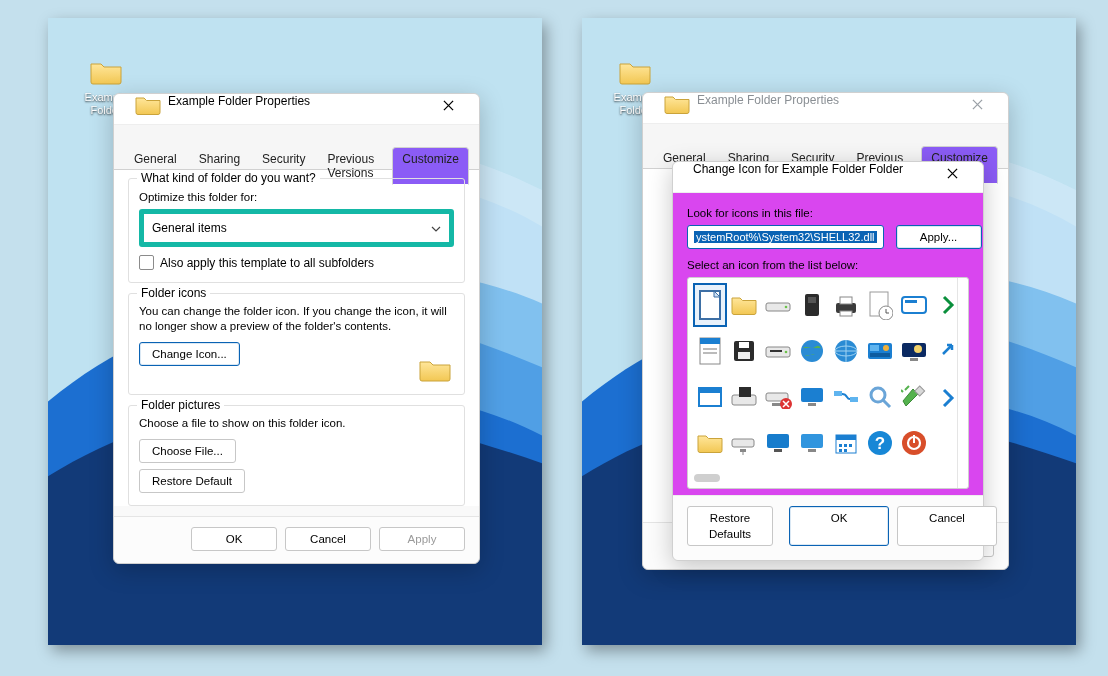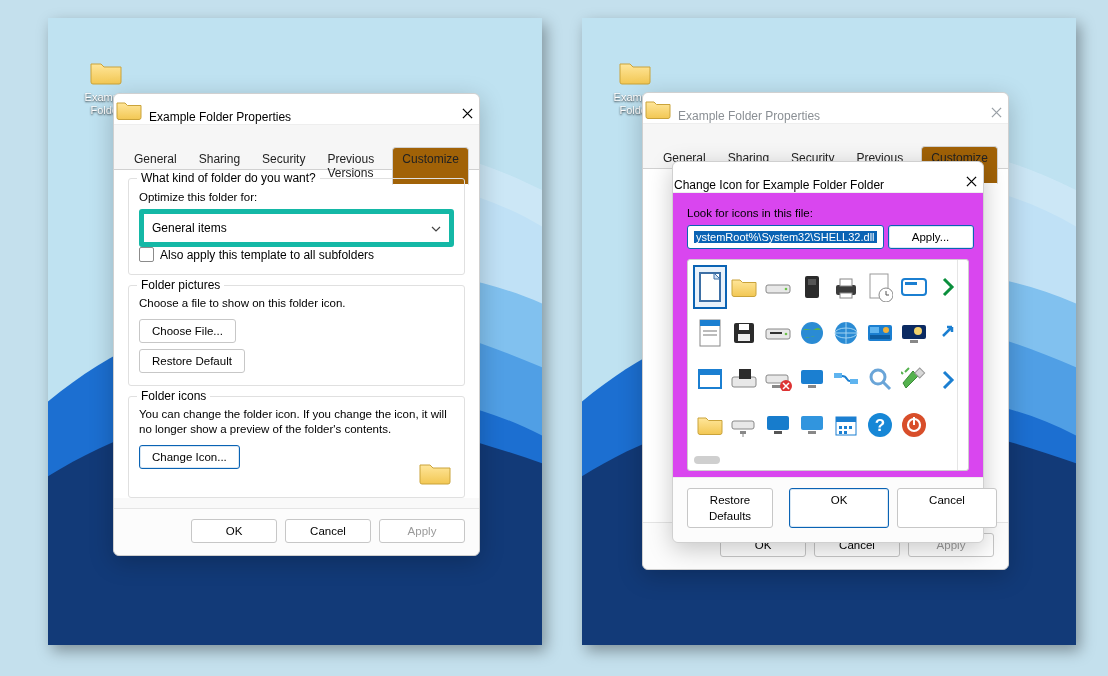--- a/index.html
+++ b/index.html
@@ -6,47 +6,47 @@
 .stage{position:relative;width:1108px;height:676px;background:#c4e0ed}
 .desktop{position:absolute;top:18px;width:494px;height:627px;box-shadow:4px 6px 14px rgba(0,0,0,.35);overflow:hidden;background:#fff}
 .d1{left:48px}.d2{left:582px}
 .wall{position:absolute;inset:0}
 .wall svg{width:100%;height:100%;display:block}
 .desktop-icon{position:absolute;top:42px;left:22px;width:72px;text-align:center}
 .d2 .desktop-icon{left:17px}
 .desktop-icon .fld{display:inline-block}
 .desktop-icon .name{margin-top:2px;color:#fff;font-size:11px;text-shadow:0 1px 2px rgba(0,0,0,.8);line-height:13px}
 .win{position:absolute;background:#f9f9f9;border:1px solid #d0d0d0;border-radius:6px;box-shadow:0 6px 24px rgba(0,0,0,.22)}
-.titlebar{display:flex;align-items:flex-end;height:30px;padding:0 1px;border-bottom:1px solid #eee;border-radius:6px 6px 0 0;background:#fff}
+.titlebar{display:flex;align-items:flex-start;height:30px;padding:0 20px;border-bottom:1px solid #eee;border-radius:6px 6px 0 0;background:#fff}
 .tb-ico{margin-right:6px}
 .tb-title{font-size:12px}
 .tb-close{margin-left:auto;width:22px;height:22px;display:flex;align-items:center;justify-content:center;border-radius:4px}
 .tb-close svg{width:11px;height:11px}
 .dim .tb-title,.dim .tb-close{color:#8a8f94}
 .tabs{display:flex;gap:2px;padding:6px 10px 0 10px;border-bottom:1px solid #d1d1d1;background:#f6f6f6}
 .tab{padding:4px 9px 5px;font-size:12px;color:#222;border:1px solid transparent;border-bottom:none;border-radius:4px 4px 0 0;position:relative;top:16px}
-.tab.active{background:#a16207;border-color:#d1d1d1;border-bottom:1px solid #fff}
+.tab.active{background:#8b5cf6;border-color:#d1d1d1;border-bottom:1px solid #fff}
 .body{padding:8px 14px 0 14px;background:#fff}
 .group{border:1px solid #e0e0e0;border-radius:3px;padding:10px 10px 12px 10px;margin-bottom:10px;position:relative}
 .group-title{position:absolute;top:-8px;left:8px;background:#fff;padding:0 4px;font-size:12px}
 .label{font-size:11.5px;margin:2px 0 6px 0}
 .desc{font-size:11.5px;line-height:15px;margin-bottom:8px}
 .select{display:flex;align-items:center;justify-content:space-between;border:5px solid #14b8a6;border-radius:3px;padding:3px 8px;height:22px;background:#fff}
 .chev{display:inline-block}
-.chk{display:flex;align-items:flex-end;gap:6px;margin-top:0}
+.chk{display:flex;align-items:flex-end;gap:6px;margin-top:8px}
 .chk-box{width:13px;height:13px;border:1px solid #8b8b8b;border-radius:2px;background:#fff}
 .btn{display:inline-block;border:1px solid #c7c7c7;border-radius:3px;background:#fff;padding:3px 12px;font-size:11.5px;min-width:60px;text-align:center;line-height:16px}
 .btn.accent{border-color:#0a63b4;box-shadow:0 0 0 1px rgba(10,99,180,.15) inset}
 .btn.disabled{color:#9a9a9a}
 .btnrow{display:flex;gap:8px;margin-top:6px}
 .iconprev{position:absolute;right:12px;bottom:8px}
 .footer{display:flex;justify-content:flex-end;gap:8px;padding:10px 14px 12px;border-top:1px solid #e5e5e5;background:#fcfcfc;border-radius:0 0 6px 6px}
 
 .ci-body{padding:12px 14px 6px 14px;background:#d946ef}
-.fieldrow{display:flex;gap:4px;align-items:center;margin-bottom:10px}
+.fieldrow{display:flex;gap:12px;align-items:center;margin-bottom:10px}
 .txt{flex:1;border:1px solid #0a63b4;border-radius:3px;height:22px;display:flex;align-items:center;padding:0 6px;background:#fff}
 .txt span{background:#0a63b4;color:#fff;padding:0 2px;font-size:11px;white-space:nowrap;overflow:hidden}
 .iconpane{border:1px solid #cfcfcf;border-radius:3px;padding:6px 4px 4px 6px;background:#fff;position:relative}
 .iconpane::after{content:"";position:absolute;right:0;top:0;bottom:0;width:10px;border-left:1px solid #e5e5e5}
 .grid{display:grid;grid-template-columns:repeat(8,32px);grid-auto-rows:42px;gap:4px 2px}
 .glyph{display:flex;align-items:center;justify-content:center}
 .sel{outline:2px solid #0a63b4;outline-offset:-1px;background:#e9f2fb}
 .hscroll{margin-top:8px;height:12px;display:flex;align-items:center}
 .hthumb{width:26px;height:8px;background:#cfcfcf;border-radius:4px}
 .ci-footer{display:flex;gap:8px;padding:10px 14px 14px;border-top:1px solid #eee;background:#fcfcfc;border-radius:0 0 6px 6px}
@@ -122,39 +122,39 @@
               <svg width="10" height="6" viewBox="0 0 10 6">
                   <path d="M1 1 L5 5 L9 1" fill="none" stroke="#444" stroke-width="1.2"></path>
                 </svg>
             </span>
           </div>
           <div class="chk">
             <span class="chk-box"></span>
             <span>Also apply this template to all subfolders</span>
           </div>
         </div>
+        <div class="group" style="min-height:78px">
+          <div class="group-title">Folder icons</div>
+          <div class="desc">You can change the folder icon. If you change the icon, it will no longer show a preview of the folder's contents.</div>
+          <span class="btn accent">Change Icon...</span>
+          <span class="iconprev fld sz32">
+            <svg viewBox="0 0 34 26">
+                <path d="M2 5h10l3 3h17v14a2 2 0 0 1-2 2H4a2 2 0 0 1-2-2Z" fill="url(#fg)" stroke="#caa33a"></path>
+              </svg>
+          </span>
+        </div>
         <div class="group">
           <div class="group-title">Folder pictures</div>
           <div class="desc">Choose a file to show on this folder icon.</div>
           <div class="btnrow">
               <span class="btn">Choose File...</span>
             </div>
           <div class="btnrow">
               <span class="btn">Restore Default</span>
             </div>
-        </div>
-        <div class="group" style="min-height:78px">
-          <div class="group-title">Folder icons</div>
-          <div class="desc">You can change the folder icon. If you change the icon, it will no longer show a preview of the folder's contents.</div>
-          <span class="btn accent">Change Icon...</span>
-          <span class="iconprev fld sz32">
-            <svg viewBox="0 0 34 26">
-                <path d="M2 5h10l3 3h17v14a2 2 0 0 1-2 2H4a2 2 0 0 1-2-2Z" fill="url(#fg)" stroke="#caa33a"></path>
-              </svg>
-          </span>
         </div>
       </div>
       <div class="footer">
         <span class="btn">OK</span>
         <span class="btn">Cancel</span>
         <span class="btn disabled">Apply</span>
       </div>
     </div>
   </div>
 
@@ -216,20 +216,21 @@
         </span>
       </div>
       <div class="ci-body">
         <div class="label">Look for icons in this file:</div>
         <div class="fieldrow">
           <div class="txt">
             <span>ystemRoot%\System32\SHELL32.dll</span>
           </div>
           <span class="btn accent">Apply...</span>
         </div>
+        <div class="label">Select an icon from the list below:</div>
         <div class="iconpane">
           <div class="grid">
 
             <div class="glyph sel">
                 <svg width="26" height="32">
                   <rect x="3" y="2" width="20" height="28" fill="#fff" stroke="#3d6fa5" stroke-width="2"></rect>
                   <path d="M17 2 L23 8 L17 8 Z" fill="#cfe1f4" stroke="#3d6fa5"></path>
                 </svg>
               </div>
             <div class="glyph">

